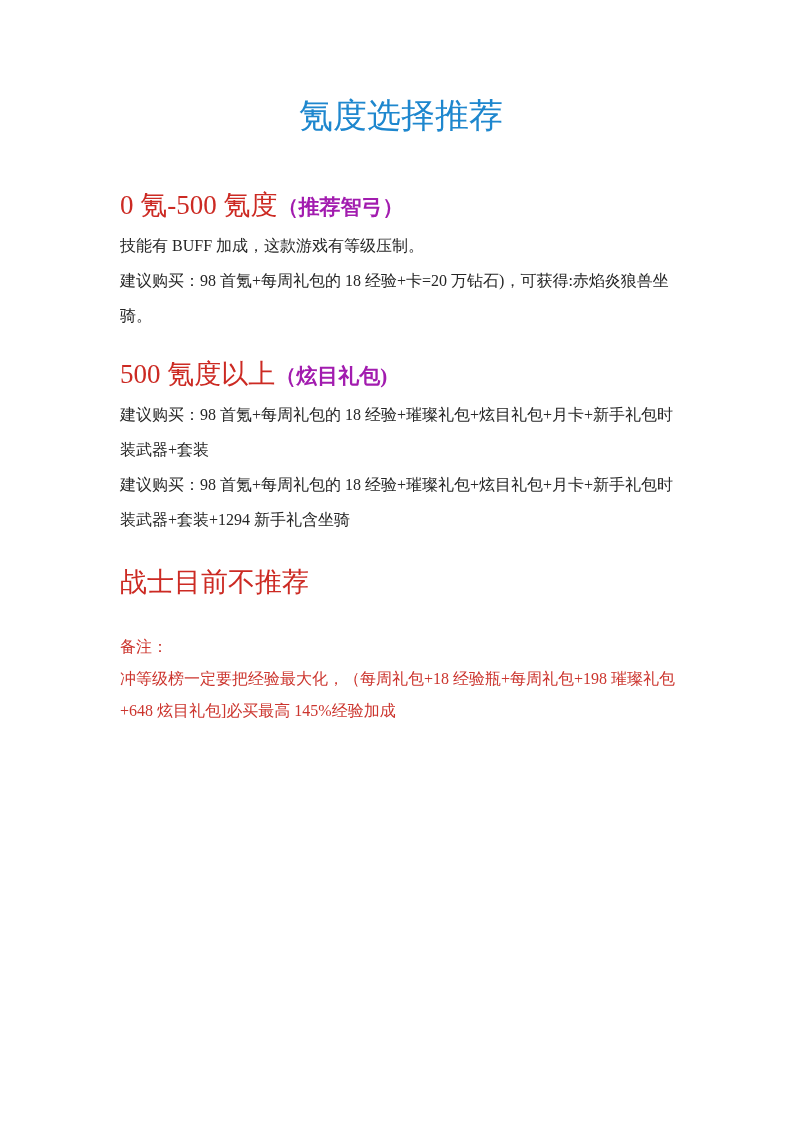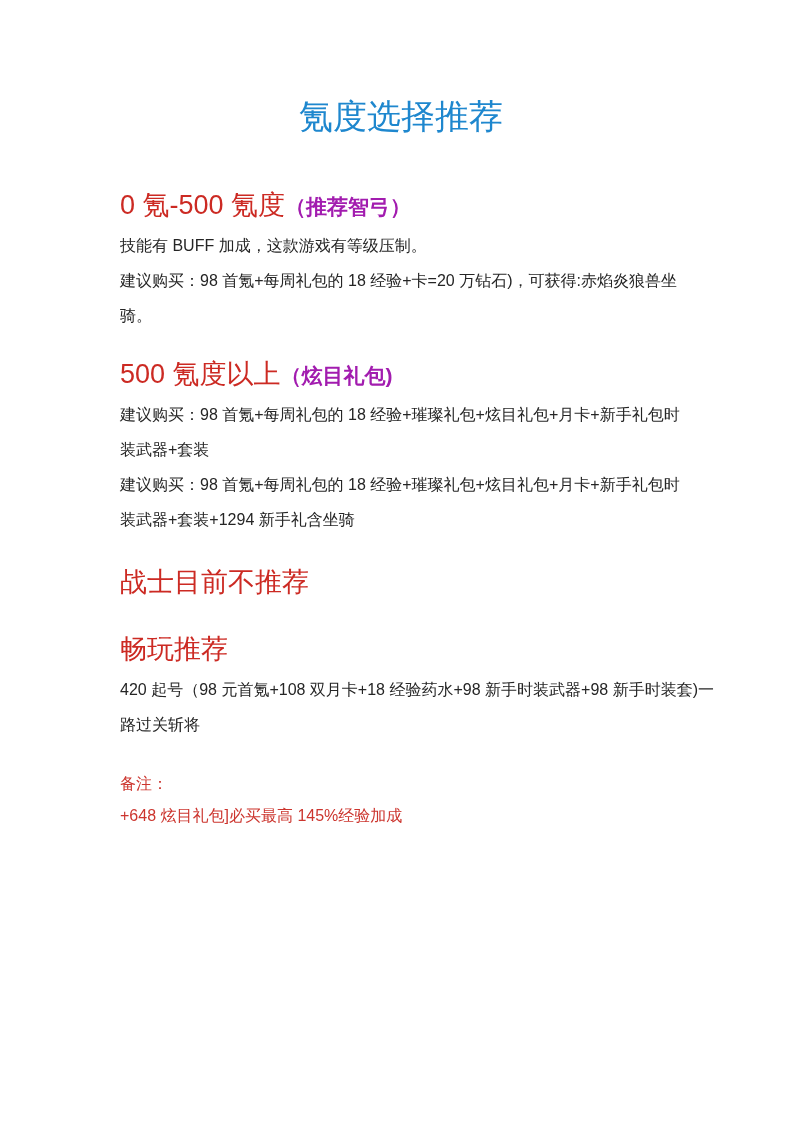--- a/index.html
+++ b/index.html
@@ -2,21 +2,21 @@
 <html style="--title-color: #1e87ce; --heading-color: #cc2a23; --note-color: #cc352e; --body-color: #252525;"><head>
 <meta charset="utf-8">
 <style>
   html, body { margin: 0; padding: 0; background: #ffffff; }
   .page {
     position: relative;
     width: 800px;
     height: 935px;
     margin: 0 auto;
     background: #ffffff;
-    font-family: Liberation Sans, sans-serif;
+    font-family: Liberation Serif, serif;
     color: var(--body-color, #252525);
     overflow: hidden;
   }
   .content {
     padding: 94px 118px 0 120px;
   }
   .doc-title {
     text-align: center;
     font-size: 34px;
     line-height: 44px;
@@ -97,31 +97,23 @@
           <div class="body-line">装武器+套装+1294 新手礼含坐骑</div>
         </div>
     </div>
 
     <div class="section sec-4">
       <div class="section-heading">
         <span class="heading-red">战士目前不推荐</span><span class="heading-note"></span>
       </div>
     </div>
 
-    <div class="section sec-5">
-      <div class="section-heading">
-        <span class="heading-red">畅玩推荐</span><span class="heading-note"></span>
-      </div>
-      <div class="body-lines">
-          <div class="body-line">420 起号（98 元首氪+108 双月卡+18 经验药水+98 新手时装武器+98 新手时装套)一</div>
-          <div class="body-line">路过关斩将</div>
-        </div>
-    </div>
 
     <div class="notes">
       <div class="note-label">备注：</div>
       <div class="body-lines">
+          <div class="body-line">冲等级榜一定要把经验最大化，（每周礼包+18 经验瓶+每周礼包+198 璀璨礼包</div>
           <div class="body-line">+648 炫目礼包]必买最高 145%经验加成</div>
         </div>
     </div>
 
   </div>
 </div>
 
 </body></html>

